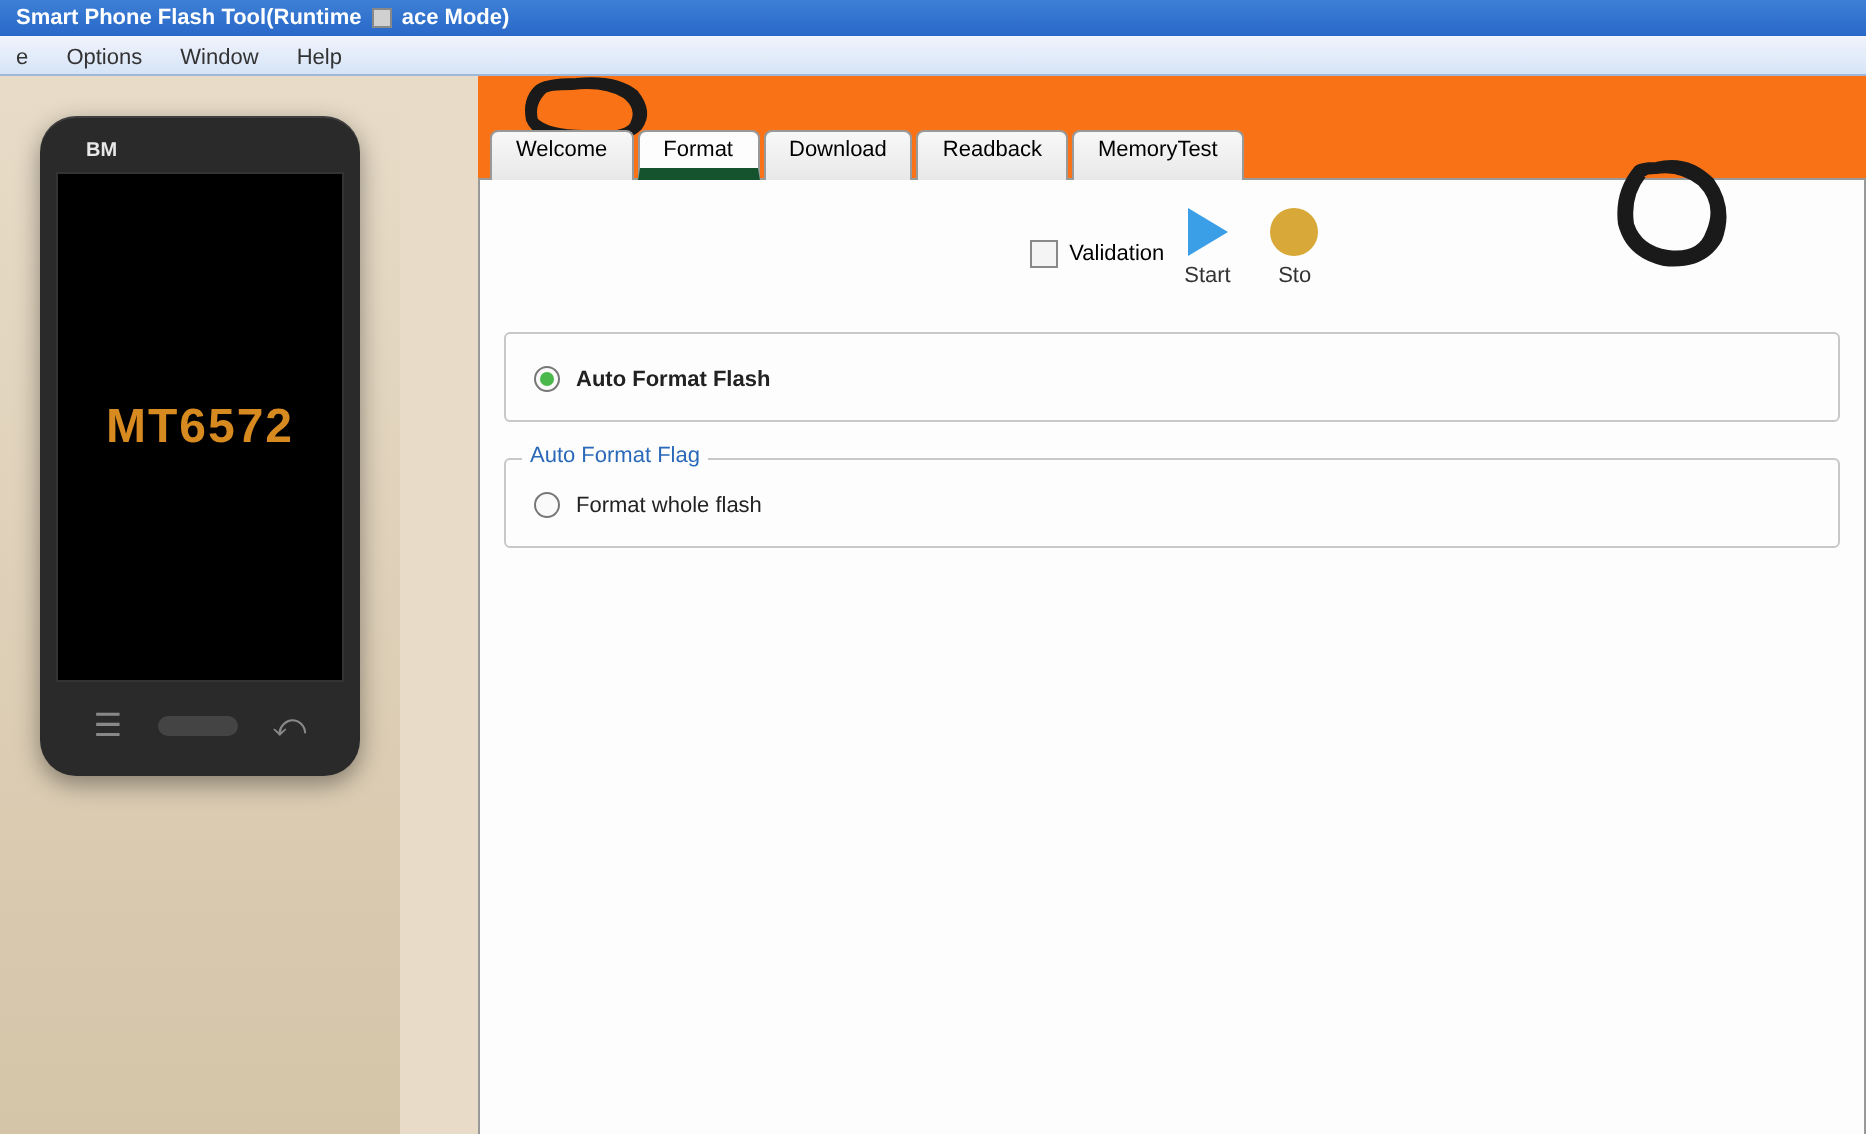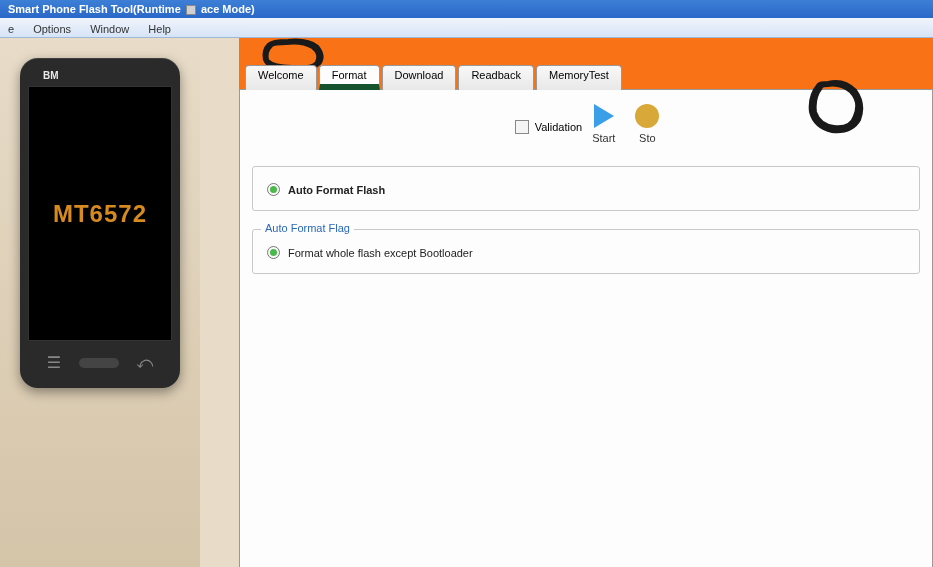--- a/index.html
+++ b/index.html
@@ -218,22 +218,22 @@
       <div class="section first">
         <div class="radio-row">
           <div class="radio selected"></div>
           <span class="radio-label bold">Auto Format Flash</span>
         </div>
       </div>
 
       <div class="section">
         <div class="section-legend">Auto Format Flag</div>
         <div class="radio-row">
-          <div class="radio selected"></div>
-          <span class="radio-label">Format whole flash except Bootloader</span>
+          <div class="radio"></div>
+          <span class="radio-label">Format whole flash</span>
         </div>
       </div>
     </div>
   </div>
 </div>
 
 <div class="annotation ann-format">
   <svg viewBox="0 0 70 38">
     <path d="M 10 8 Q 4 14 6 24 Q 10 34 30 34 Q 54 36 62 28 Q 68 20 60 10 Q 50 2 30 4 Q 14 4 10 8 Z M 14 10 Q 8 16 10 24 Q 16 30 34 30 Q 54 32 58 26 Q 62 18 54 12 Q 44 6 28 8 Q 16 8 14 10" fill="#1a1a1a" stroke="#1a1a1a" stroke-width="2" fill-rule="evenodd"></path>
   </svg>

